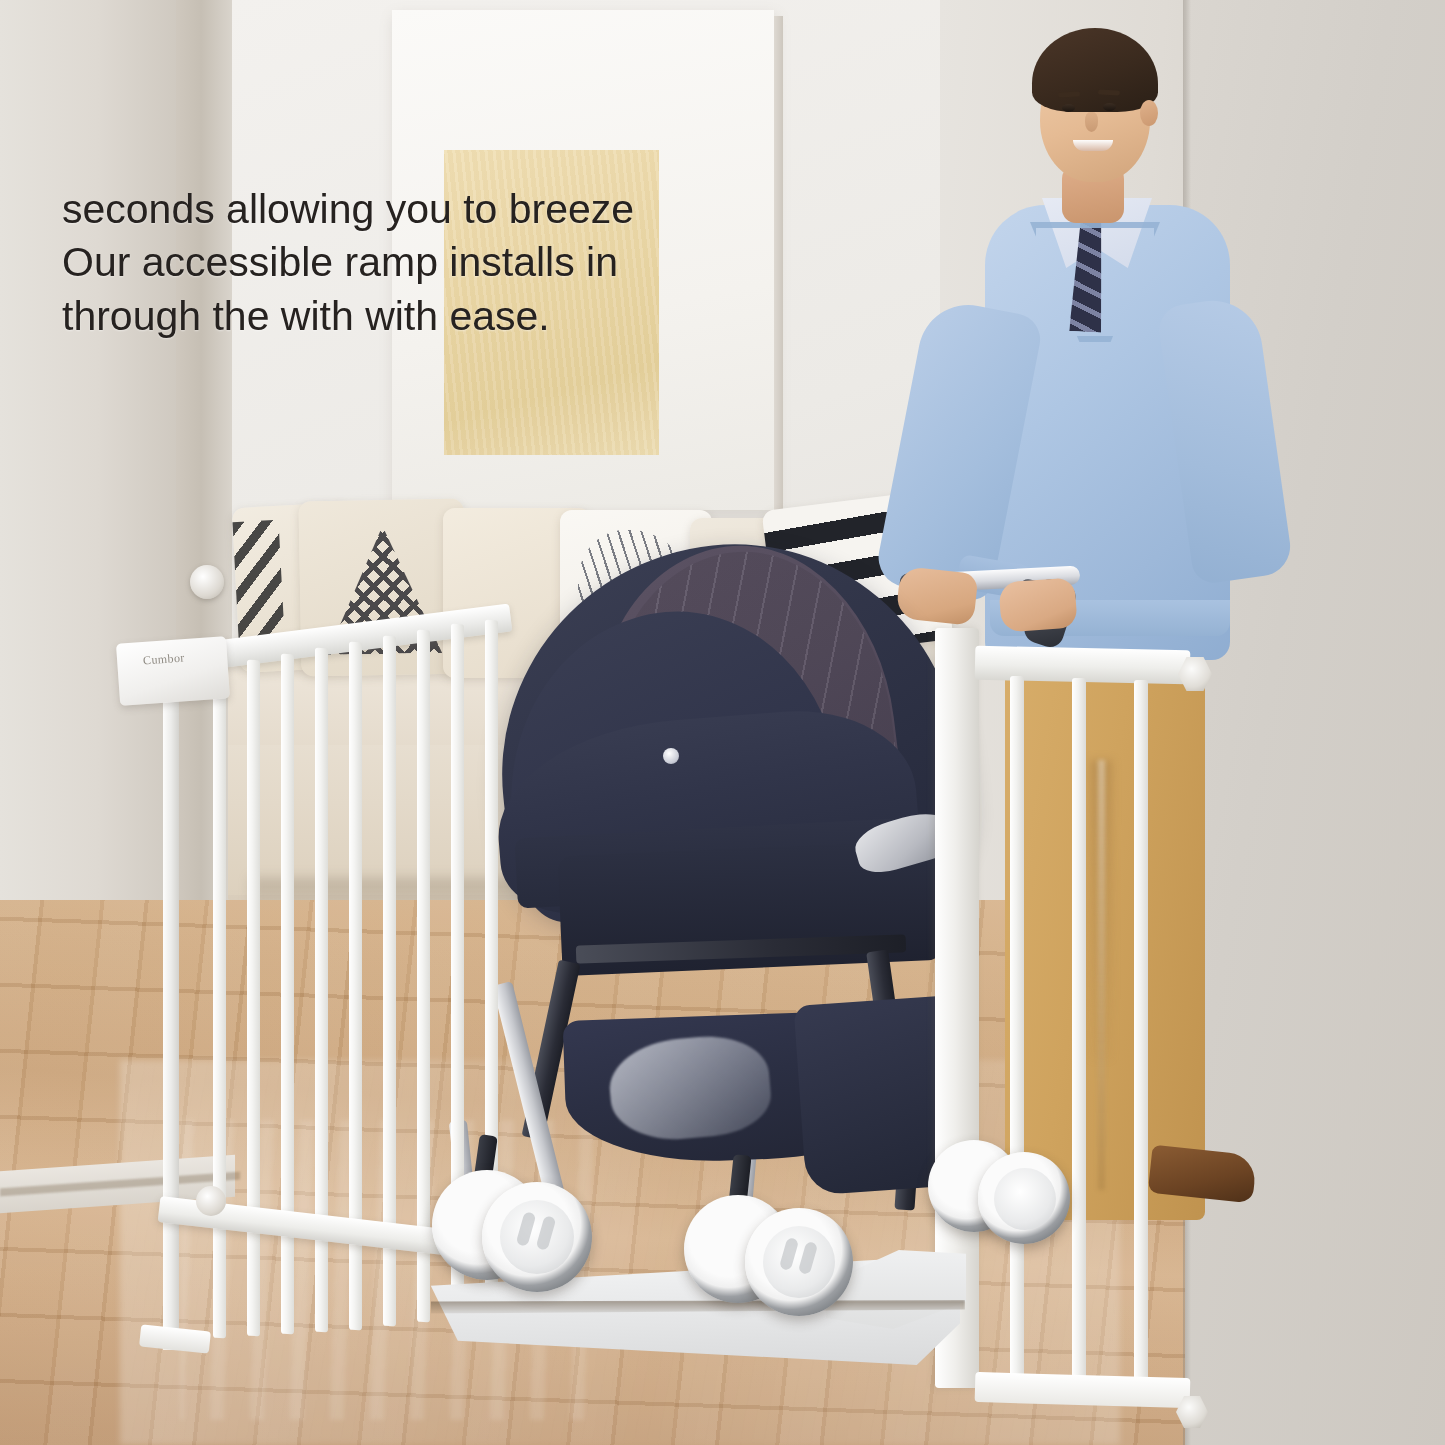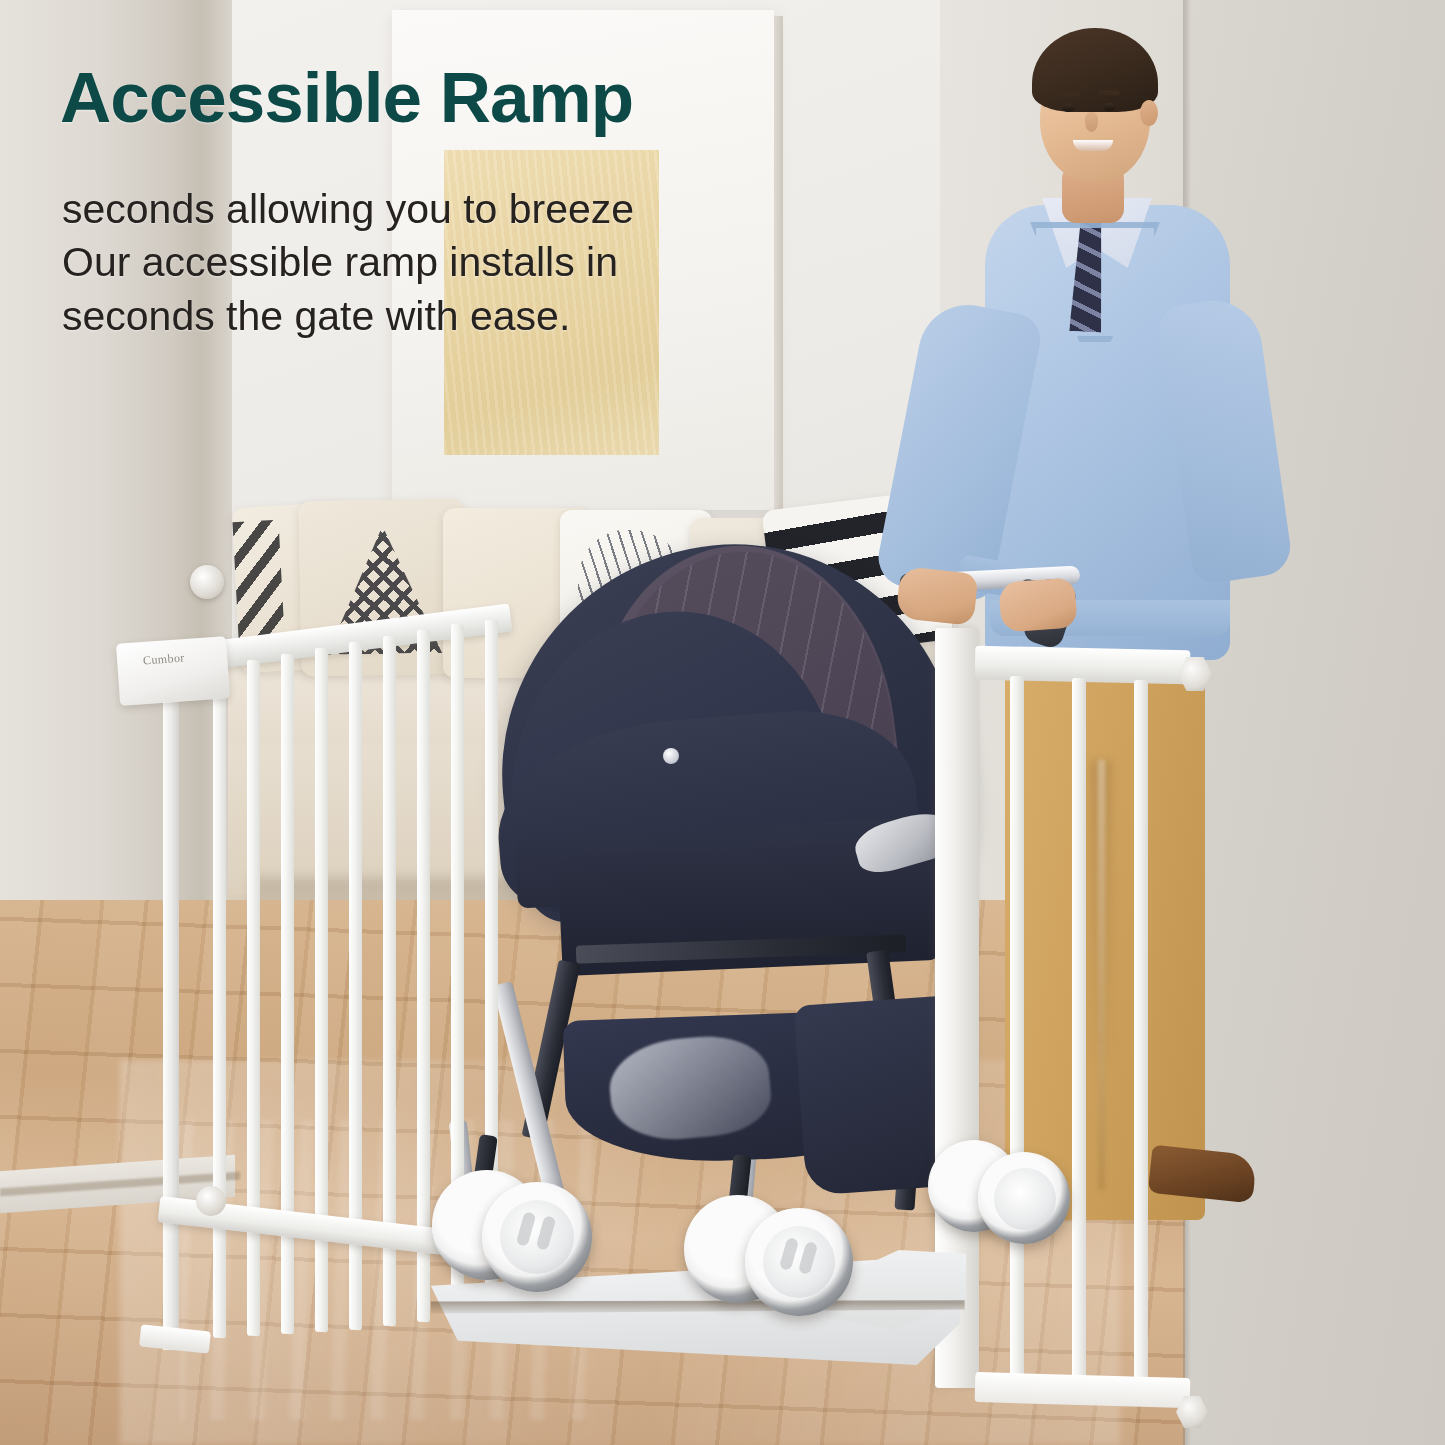--- a/index.html
+++ b/index.html
@@ -593,20 +593,19 @@
   <div class="wheel" style="left:684px;top:1195px;width:108px;height:108px;"></div>
   <div class="wheel" style="left:745px;top:1208px;width:108px;height:108px;"></div>
   <div class="wheel-hub" style="left:763px;top:1226px;width:72px;height:72px;"></div>
   <div class="wheel-slot" style="left:783px;top:1238px;width:12px;height:32px;transform:rotate(16deg);"></div>
   <div class="wheel-slot" style="left:802px;top:1242px;width:12px;height:32px;transform:rotate(16deg);"></div>
 
   <div class="wheel" style="left:928px;top:1140px;width:92px;height:92px;"></div>
   <div class="wheel" style="left:978px;top:1152px;width:92px;height:92px;"></div>
   <div class="wheel-hub" style="left:994px;top:1168px;width:62px;height:62px;"></div>
 
-  <div class="headline">Accessible Ramp</div>
   <div class="subcopy">
     <div>seconds allowing you to breeze</div>
     <div>Our accessible ramp installs in</div>
-    <div>seconds the gate with ease.</div>
+    <div>through the with with ease.</div>
   </div>
 
 </div>
 
 </body></html>

